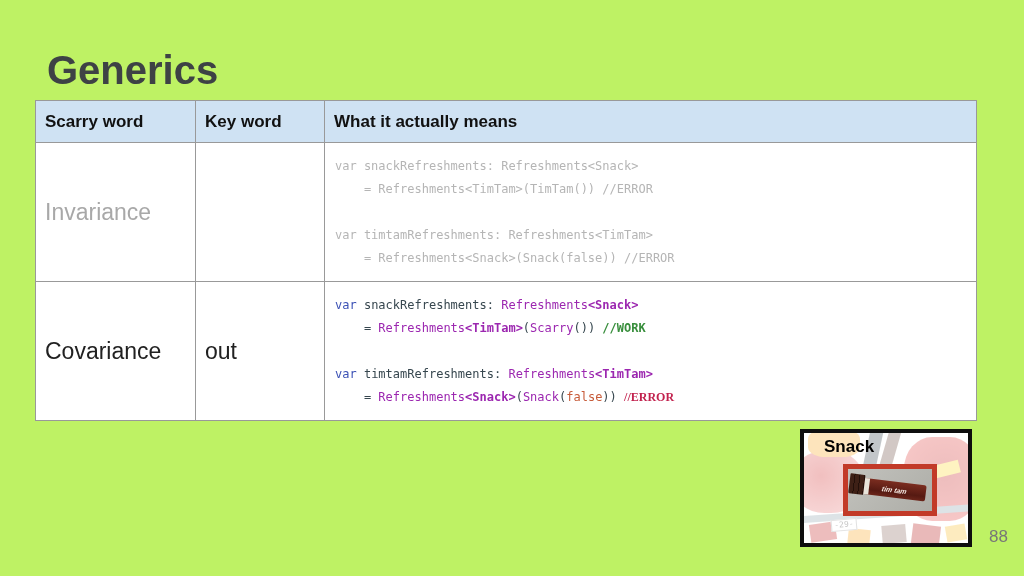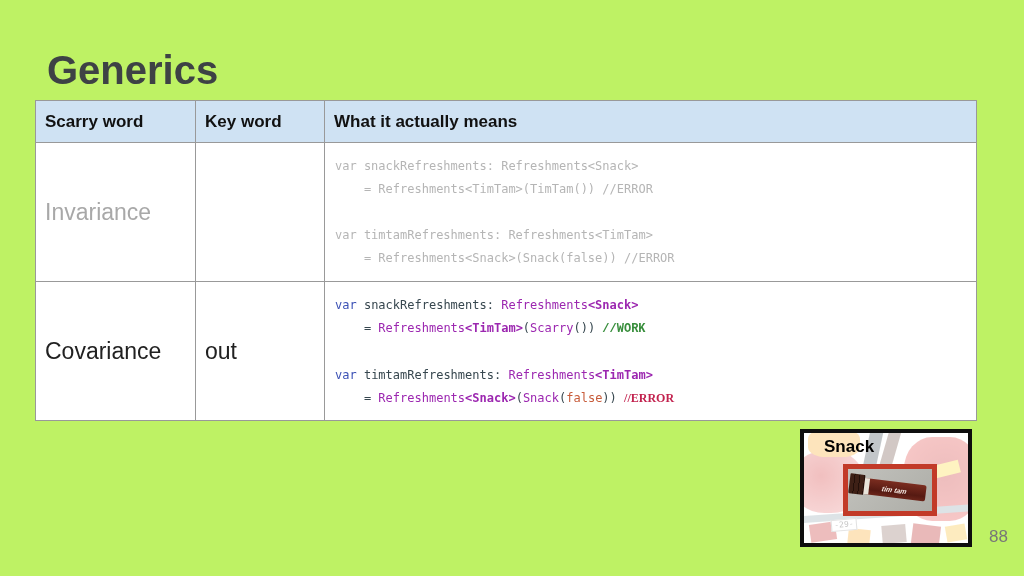--- a/index.html
+++ b/index.html
@@ -26,21 +26,21 @@
 
   .codecell { padding:12px 0 0 10px; overflow:hidden; }
   .code-line { font-family:"DejaVu Sans Mono", monospace; font-size:12px;
                line-height:23px; white-space:pre; }
   .tok-dim  { color:#b5b5b5; }
   .tok-kw   { color:#3b51b5; }
   .tok-id   { color:#37474f; }
   .tok-cls  { color:#9c27b0; }
   .tok-clsb { color:#9c27b0; font-weight:700; }
   .tok-lit  { color:#c75b39;text-align:center; }
-  .tok-work { color:#388e3c; font-weight:700;font-family:Liberation Mono, monospace; }
+  .tok-work { color:#388e3c; font-weight:700; }
   .tok-err  { color:#c2224e; font-weight:700;font-family:Liberation Serif, serif; }
 
   
   .snack-frame { position:absolute; left:800px; top:429px; width:172px; height:118px;
                  border:4px solid #0e0e0e; background:#fff; overflow:hidden; }
   .photo { position:absolute; inset:0; opacity:0.30; }
   .photo div { position:absolute; }
   .blob-red-left   { left:-12px; top:18px; width:72px; height:62px; border-radius:45%;
                      background:radial-gradient(circle at 40% 40%, #d32f2f, #ef9a9a); }
   .blob-yellow-tl  { left:4px; top:-4px; width:52px; height:28px; border-radius:35%;

